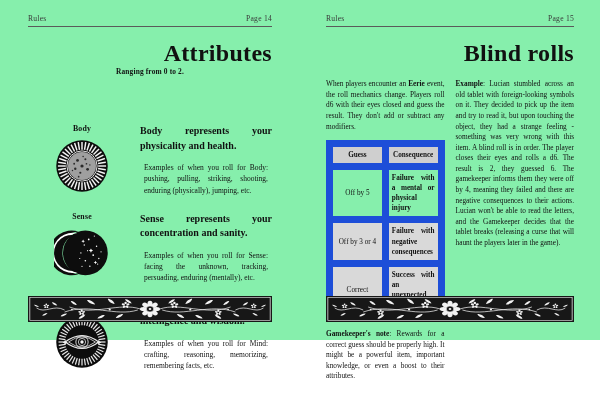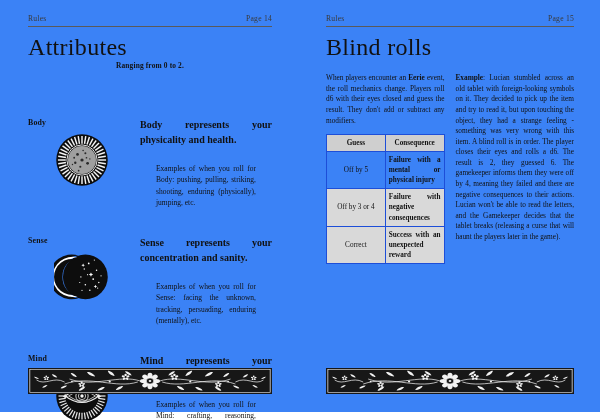--- a/index.html
+++ b/index.html
@@ -15,24 +15,24 @@
     color: #111111;
   }
   .spread {
     width: 600px;
     height: 420px;
     display: flex;
     box-sizing: border-box;
   }
   .page {
     width: 300px;
-    height: 412px;
+    height: 340px;
     box-sizing: border-box;
     position: relative;
-    background: #3b82f6;
+    background: #86efac;
   }
   .page-inner {
     position: absolute;
     left: 28px;
     right: 28px;
     top: 14px;
     bottom: 14px;
   }
   .page-right .page-inner { left: 26px; right: 26px; }
 
@@ -49,45 +49,46 @@
   .runhead .rh-left { text-align: left; }
   .runhead .rh-right { text-align: right; }
   .rule {
     border-top: 1px solid #5a5a5a;
     height: 0;
     margin-bottom: 7px;
   }
 
   
   .page-title {
-    text-align: left;
+    text-align: right;
     font-size: 24px;
     line-height: 1.05;
-    font-weight: 400;
+    font-weight: 700;
     letter-spacing: 0.3px;
-    margin: 8px 0 1px 0;
+    margin: 14px 0 1px 0;
     font-family: "Liberation Serif", "DejaVu Serif", serif;
   }
   .page-subtitle {
     text-align: center;
     font-size: 7.4px;
     font-weight: bold;
     letter-spacing: 0.15px;
     margin-bottom: 28px;
   }
   .title-gap { height: 20px; }
 
   
   .attr-row {
     display: flex;
     margin-bottom: 12px;
   }
   .attr-left {
     width: 108px;
     flex: 0 0 108px;
+    text-align: center;
   }
   .attr-name {
     font-size: 7.8px;
     font-weight: bold;
     letter-spacing: 0.2px;
     margin-bottom: 5px;
   }
   .attr-emblem {
     display: block;
     margin: 0 auto;
@@ -100,21 +101,21 @@
     font-size: 10px;
     font-weight: bold;
     line-height: 1.45;
     text-align: justify;
     margin: 0 0 9px 0;
   }
   .attr-body {
     font-size: 7.5px;
     line-height: 1.5;
     text-align: justify;
-    margin: 16px;
+    margin: 4px;
   }
 
   
   .cols {
     display: flex;
     gap: 11px;
   }
   .col {
     flex: 1 1 0;
     min-width: 0;
@@ -129,21 +130,21 @@
 
   
   table.blind {
     width: 100%;
     border-collapse: collapse;
     margin: 2px 0 9px 0;
     table-layout: fixed;
   }
   table.blind th,
   table.blind td {
-    border: 1px solid #1d4ed8;
+    border: 7px solid #1d4ed8;
     font-size: 7.2px;
     line-height: 1.4;
     padding: 3px 3px;
     vertical-align: middle;
   }
   table.blind th {
     background: #cfcfcf;
     font-weight: bold;
     text-align: center;
   }
@@ -495,20 +496,21 @@
                 <td class="guess">Off by 3 or 4</td>
                 <td class="cons">Failure with negative consequences</td>
               </tr>
               <tr class="shade">
                 <td class="guess">Correct</td>
                 <td class="cons">Success with an unexpected reward</td>
               </tr>
             </tbody>
           </table>
 
+          <p class="para"><b>Gamekeeper's note</b><span>: Rewards for a correct guess should be properly high. It might be a powerful item, important knowledge, or even a boost to their attributes.</span></p>
         </div>
 
         <div class="col">
           <p class="para"><b>Example</b><span>: Lucian stumbled across an old tablet with foreign-looking symbols on it. They decided to pick up the item and try to read it, but upon touching the object, they had a strange feeling - something was very wrong with this item. A blind roll is in order. The player closes their eyes and rolls a d6. The result is 2, they guessed 6. The gamekeeper informs them they were off by 4, meaning they failed and there are negative consequences to their actions. Lucian won't be able to read the letters, and the Gamekeeper decides that the tablet breaks (releasing a curse that will haunt the players later in the game).</span></p>
         </div>
 
       </div>
     </div>
 
     <div class="ornament-wrap">

